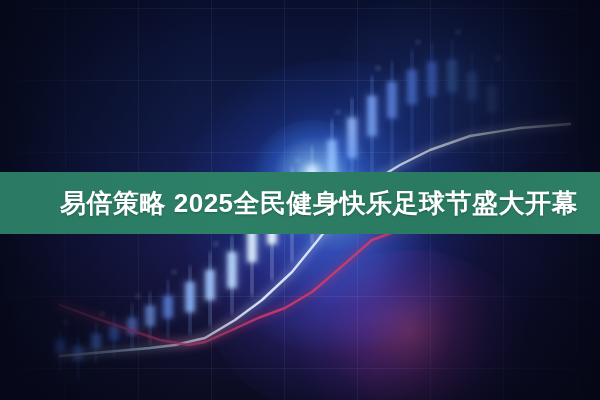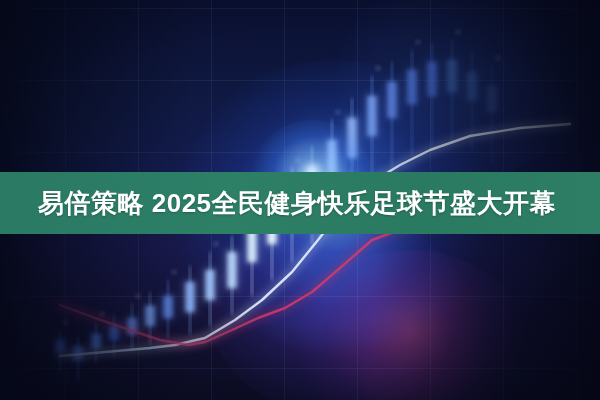--- a/index.html
+++ b/index.html
@@ -81,21 +81,21 @@
   
   #chart{position:absolute;inset:0;}
   
   #band{
     position:absolute;left:0;top:172px;width:600px;height:62px;
     background:linear-gradient(90deg,#2b7a64 0%,#2d7f66 38%,#2a7a61 70%,#2d7e65 100%);
     display:flex;align-items:center;
   }
   #headline{
     color:#ffffff;font-size:26px;font-weight:bold;letter-spacing:.5px;
-    margin-left:38px;white-space:nowrap;
+    margin-left:60px;white-space:nowrap;
     text-shadow:0 1px 2px rgba(0,0,0,.25);
   }
 </style>
 </head>
 <body>
 
 <div id="stage">
 
   <div class="layer" id="bg-base"></div>
   <div class="glow" id="glow-topblue"></div>

